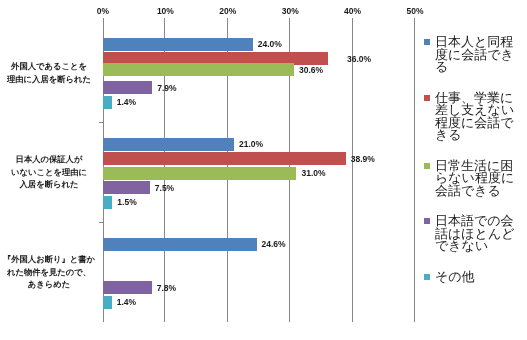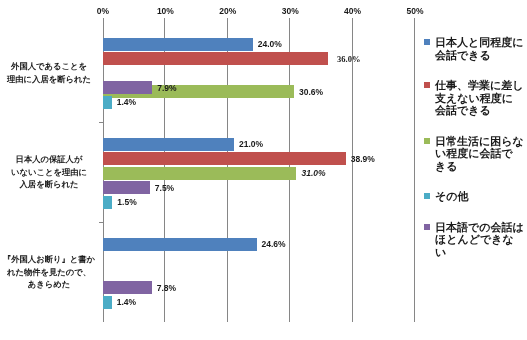--- a/index.html
+++ b/index.html
@@ -79,24 +79,24 @@
   
   .legend{
     position:absolute;
     left:424px;top:36px;
     width:100px;
   }
   .legend-item{
     position:relative;
     margin-bottom:18px;
     padding-left:11px;
-    font-size:11px;
+    font-size:13px;
     line-height:12.5px;
     color:#1a1a1a;
-    font-weight:bold;
+    font-weight:normal;
   }
   .legend-swatch{
     position:absolute;
     left:0;top:3px;
     width:6px;height:6px;
   }
 </style>
 </head>
 <body>
 
@@ -124,23 +124,23 @@
       <div class="tick-top" style="left: 248.6px;"></div>
       <div class="gridline" style="left: 311px;"></div>
       <div class="tick-top" style="left: 311px;"></div>
       <div class="group" style="top: 0px; height: 100px;">
         <div class="bar-row" style="top: 15.5px; width: 312px; text-align: right;">
           <div class="bar" style="width: 149.76px; background: rgb(79, 129, 189);"></div>
           <span class="bar-label" style="left: 149.76px;">24.0%</span>
         </div>
         <div class="bar-row" style="top: 30.1px; width: 312px;">
           <div class="bar" style="width: 224.64px; background: rgb(192, 80, 77);"></div>
-          <span class="bar-label" style="left: 229px; font-family: Liberation Serif, serif;">36.0%</span>
-        </div>
-        <div class="bar-row" style="top: 63px; width: 312px;">
+          <span class="bar-label" style="left: 239px;">36.0%</span>
+        </div>
+        <div class="bar-row" style="top: 41px; width: 312px;">
           <div class="bar" style="width: 190.944px; background: rgb(155, 187, 89);"></div>
           <span class="bar-label" style="left: 190.944px;">30.6%</span>
         </div>
         <div class="bar-row" style="top: 59.3px; width: 289px;">
           <div class="bar" style="width: 49.296px; background: rgb(128, 100, 162);"></div>
           <span class="bar-label" style="left: 49.296px;">7.9%</span>
         </div>
         <div class="bar-row" style="top: 73.9px; width: 312px;">
           <div class="bar" style="width: 8.736px; background: rgb(75, 172, 198);"></div>
           <span class="bar-label" style="left: 8.736px;">1.4%</span>
@@ -148,21 +148,21 @@
       </div>
       <div class="group" style="top: 100px; height: 100px;">
         <div class="bar-row" style="top: 15.5px; width: 340px;">
           <div class="bar" style="width: 131.04px; background: rgb(79, 129, 189);"></div>
           <span class="bar-label" style="left: 131.04px;">21.0%</span>
         </div>
         <div class="bar-row" style="top: 30.1px; width: 312px;">
           <div class="bar" style="width: 242.736px; background: rgb(192, 80, 77);"></div>
           <span class="bar-label" style="left: 242.736px;">38.9%</span>
         </div>
-        <div class="bar-row" style="top: 44.7px; width: 368px; font-style: italic;">
+        <div class="bar-row" style="top: 44.7px; width: 368px;">
           <div class="bar" style="width: 193.44px; background: rgb(155, 187, 89);"></div>
           <span class="bar-label" style="left: 193.44px;">31.0%</span>
         </div>
         <div class="bar-row" style="top: 59.3px; width: 268px;">
           <div class="bar" style="width: 46.8px; background: rgb(128, 100, 162);"></div>
           <span class="bar-label" style="left: 46.8px;">7.5%</span>
         </div>
         <div class="bar-row" style="top: 73.9px; width: 312px;">
           <div class="bar" style="width: 9.36px; background: rgb(75, 172, 198);"></div>
           <span class="bar-label" style="left: 9.36px;">1.5%</span>
@@ -183,22 +183,22 @@
           <span class="bar-label" style="left: 8.736px;">1.4%</span>
         </div>
       </div>
       <div class="cat-tick" style="top: 200px;"></div>
     </div>
 
   <div class="legend">
       <div class="legend-item"><span class="legend-swatch" style="background: rgb(79, 129, 189);"></span><span>日本人と同程度に会話できる</span></div>
       <div class="legend-item"><span class="legend-swatch" style="background: rgb(192, 80, 77);"></span><span>仕事、学業に差し支えない程度に会話できる</span></div>
       <div class="legend-item"><span class="legend-swatch" style="background: rgb(155, 187, 89);"></span><span>日常生活に困らない程度に会話できる</span></div>
+      <div class="legend-item"><span class="legend-swatch" style="background: rgb(128, 100, 162);"></span><span>日本語での会話はほとんどできない</span></div>
       <div class="legend-item"><span class="legend-swatch" style="background: rgb(75, 172, 198);"></span><span>その他</span></div>
-      <div class="legend-item"><span class="legend-swatch" style="background: rgb(128, 100, 162);"></span><span>日本語での会話はほとんどできない</span></div>
     </div>
 
 <div class="catlabel" style="top: 72px;">
       <div>外国人であることを</div>
       <div>理由に入居を断られた</div>
     </div>
     <div class="catlabel" style="top: 172px;">
       <div>日本人の保証人が</div>
       <div>いないことを理由に</div>
       <div>入居を断られた</div>

